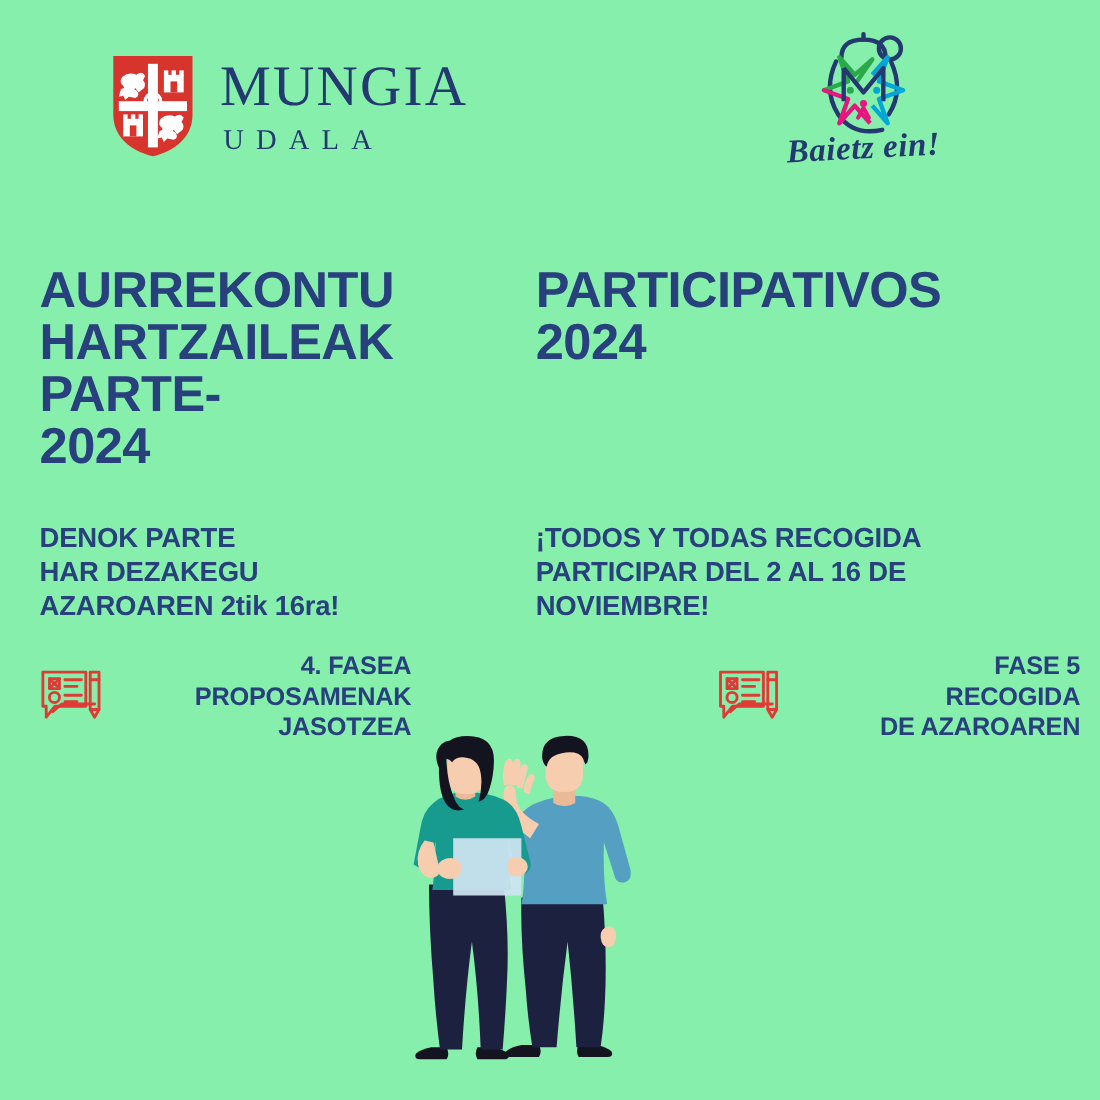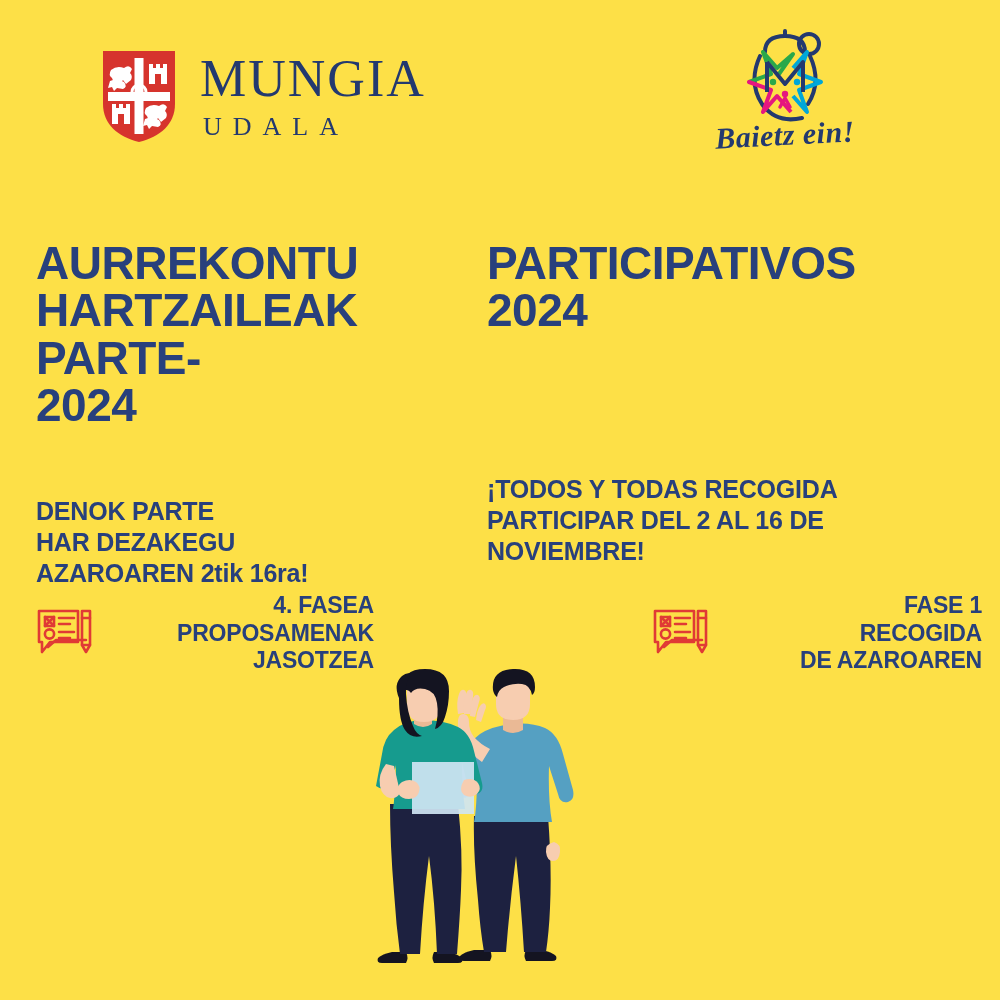--- a/index.html
+++ b/index.html
@@ -12,21 +12,21 @@
     height: 1000px;
     position: relative;
     overflow: hidden;
     font-family: "Liberation Sans", sans-serif;
     -webkit-font-smoothing: antialiased;
   }
 
   .poster {
     position: absolute;
     inset: 0;
-    background: #fde047;
+    background: #86efac;
     text-decoration: underline;
   }
 
   
   .logo-mungia {
     position: absolute;
     left: 100px;
     top: 48px;
     display: flex;
     align-items: center;
@@ -102,21 +102,21 @@
 
   .subhead {
     color: #28407c;
     font-weight: bold;
     font-size: 25px;
     line-height: 1.24;
     letter-spacing: -0.2px;
     margin: 0;
   }
   .subhead .line { display: block; white-space: pre; }
-  .sub-eu { position: absolute; left: 36px; top: 496px; width: 430px; }
+  .sub-eu { position: absolute; left: 36px; top: 474px; width: 430px; }
   .sub-es { position: absolute; left: 487px; top: 474px; width: 470px; }
 
   
   .phase {
     position: absolute;
     display: flex;
     align-items: center;
     gap: 16px;
   }
   .phase-eu { left: 34px; top: 592px; width: 340px; }
@@ -287,21 +287,21 @@
           <circle cx="15.5" cy="32" r="4.6"></circle>
           <path d="M25 16 H40 M25 22 H36"></path>
           <path d="M25 30 H40 M25 36 H36"></path>
           <path d="M14 45 L22 38 H52"></path>
           <path d="M48 9 h8 v34 l-4 7 l-4 -7 Z"></path>
           <path d="M48 16 h8 M48 43 h8"></path>
         </g>
       </svg>
     </span>
     <span class="phase-text">
-      <span class="line">FASE 1</span>
+      <span class="line">FASE 5</span>
       <span class="line">RECOGIDA</span>
       <span class="line">DE AZAROAREN</span>
     </span>
   </div>
 
   <div class="illustration">
     <svg viewBox="0 0 236 300" width="236" height="300" aria-hidden="true">
 
       <g>
 

